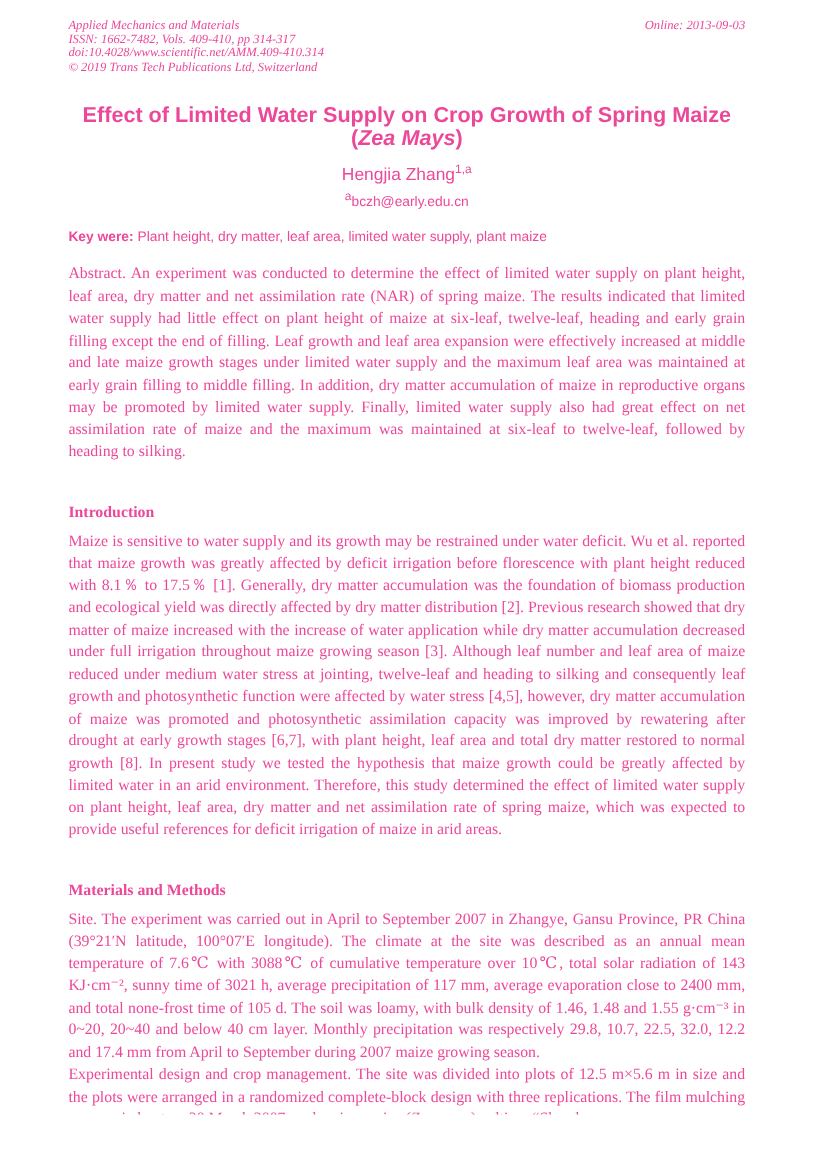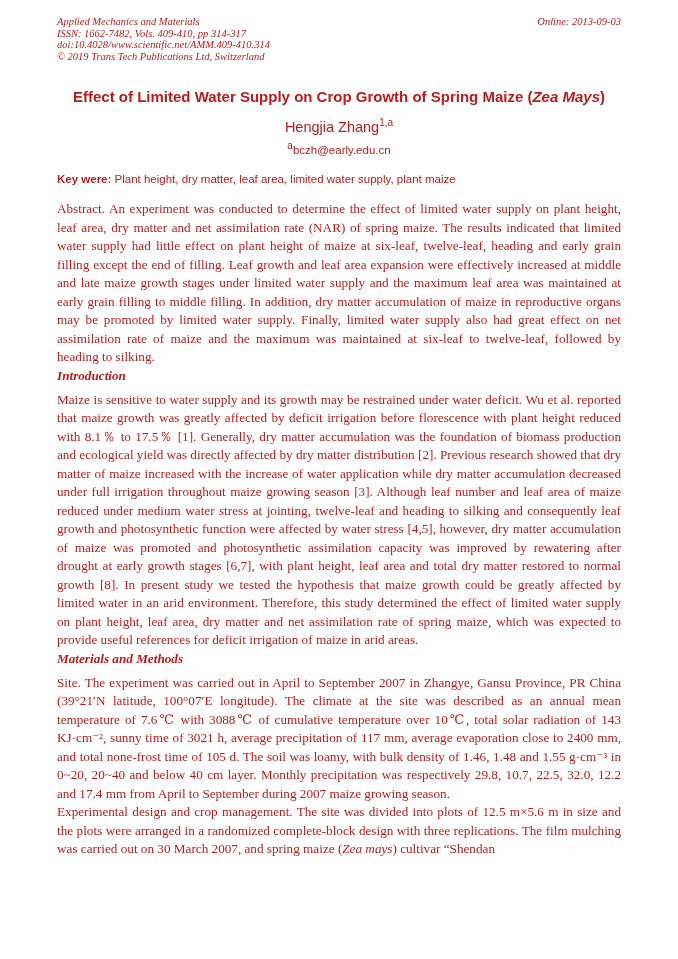--- a/index.html
+++ b/index.html
@@ -3,21 +3,21 @@
 <meta charset="utf-8">
 <style>
   html, body { margin: 0; padding: 0; background: #ffffff; }
   .page {
     position: relative;
     width: 678px;
     height: 929px;
     background: #ffffff;
     box-sizing: border-box;
     padding: 16px 57px 0 57px;
-    color: #b91c1c;
+    color: #ec4899;
     font-family: "Liberation Serif", "DejaVu Serif", serif;
     overflow: hidden;
   }
   
   .jheader {
     display: flex;
     justify-content: space-between;
     align-items: flex-start;
     font-family: "Liberation Serif", "DejaVu Serif", serif;
     font-style: italic;
@@ -26,21 +26,21 @@
   }
   .jheader .left div { white-space: nowrap; }
   .jheader .right { white-space: nowrap; }
 
   
   .title {
     margin: 25px 0 0 0;
     text-align: center;
     font-family: "Liberation Sans", "DejaVu Sans", sans-serif;
     font-weight: bold;
-    font-size: 15px;
+    font-size: 18px;
     line-height: 19px;
   }
   .title em { font-style: italic; font-weight: bold; }
   .author {
     margin-top: 8px;
     text-align: center;
     font-family: "Liberation Sans", "DejaVu Sans", sans-serif;
     font-size: 14.5px;
     line-height: 18px;
   }
@@ -70,26 +70,25 @@
   
   .body-p {
     margin: 0;
     font-size: 13.2px;
     line-height: 18.5px;
     text-align: justify;
   }
   .abstract { margin-top: 13px; }
   .lead { font-weight: normal; }
   h2.sec {
-    margin: 0 0 0 0;
+    margin: 32px 0 0 0;
     font-size: 13.2px;
     line-height: 17px;
     font-weight: bold;
     font-family: "Liberation Serif", "DejaVu Serif", serif;
-    font-style: italic;
   }
   .after-heading { margin-top: 7px; }
   .species { font-style: italic; }
 </style>
 </head>
 <body>
 
 <div class="page">
 
   <div class="jheader">

